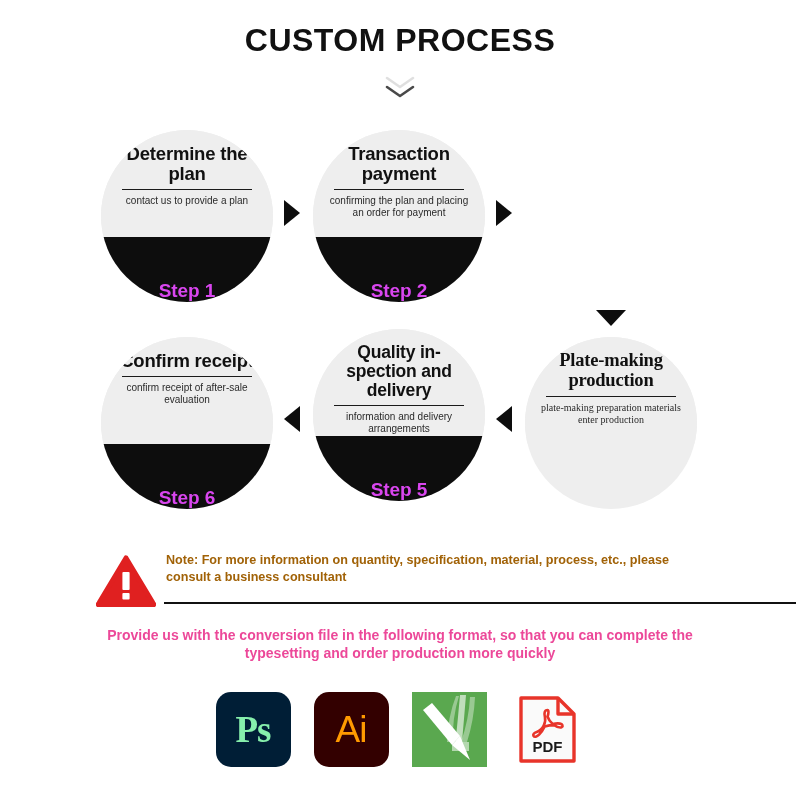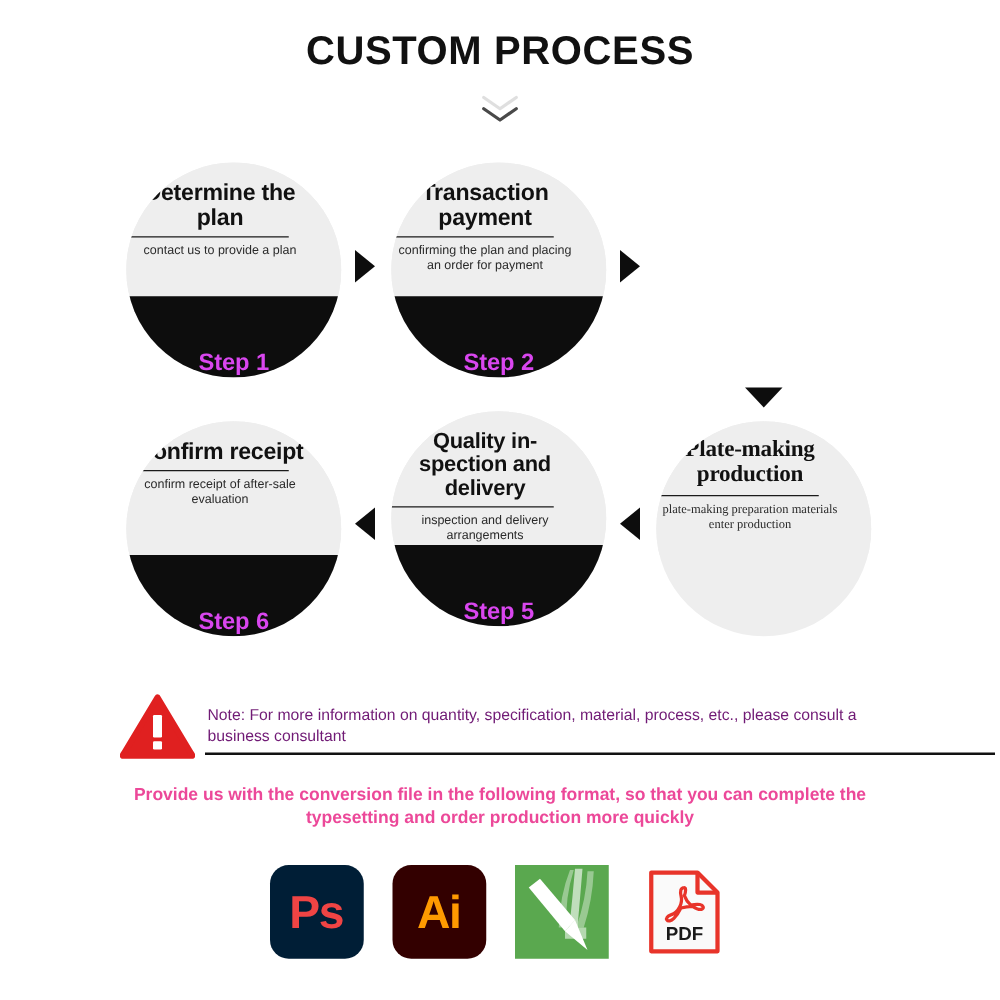--- a/index.html
+++ b/index.html
@@ -32,21 +32,21 @@
   .circle{
     position:absolute;
     width:172px;height:172px;
     border-radius:50%;
     overflow:hidden;
     background:#eeeeee;
   }
   .circle .top{
     position:absolute;top:0;left:0;right:0;height:62%;
     background:#eeeeee;
-    display:flex;flex-direction:column;
+    display:flex;flex-direction:column;align-items:center;
     padding-top:14px;box-sizing:border-box;
   }
   .circle .bottom{
     position:absolute;top:62%;left:0;right:0;bottom:0;
     background:#0d0d0d;
     display:flex;align-items:flex-start;justify-content:center;
     padding-top:11px;box-sizing:border-box;
   }
   .c-title{
     font-size:18.5px;font-weight:bold;line-height:1.08;
@@ -96,22 +96,22 @@
   #arrow-3-4{left:596px;top:310px;}
   #arrow-4-5{left:496px;top:406px;}
   #arrow-5-6{left:284px;top:406px;}
 
   
   .note-wrap{
     position:absolute;left:96px;top:552px;width:610px;height:62px;
   }
   .warn-icon{position:absolute;left:0;top:3px;}
   .note-text{
-    position:absolute;left:70px;top:12px;width:540px;
-    font-size:12.6px;font-weight:normal;line-height:1.34;color:#701a75;
+    position:absolute;left:70px;top:0;width:540px;
+    font-size:12.6px;font-weight:bold;line-height:1.34;color:#a16207;
   }
   .note-rule{
     position:absolute;left:68px;top:50px;width:632px;height:2px;
     background:#111;
   }
 
   
   .bottom-para{
     position:absolute;left:90px;top:626px;width:620px;
     text-align:center;font-size:14px;font-weight:bold;
@@ -124,31 +124,31 @@
     display:flex;justify-content:center;align-items:center;gap:23px;
   }
   .fmt{width:75px;height:75px;position:relative;}
 
   .ps-icon{
     width:75px;height:75px;border-radius:15px;
     background:#001e36;
     display:flex;align-items:center;justify-content:center;
   }
   .ps-icon span{
-    color:#ef4444;font-size:37px;font-weight:bold;
+    color:#86efac;font-size:37px;font-weight:bold;
     letter-spacing:-1px;line-height:1;
-    font-family:Liberation Sans, sans-serif;
+    font-family:Liberation Serif, serif;
   }
   .ai-icon{
     width:75px;height:75px;border-radius:15px;
     background:#330000;
     display:flex;align-items:center;justify-content:center;
   }
   .ai-icon span{
-    color:#ff9a00;font-size:37px;font-weight:bold;
+    color:#ff9a00;font-size:37px;font-weight:normal;
     letter-spacing:-1px;line-height:1;
   }
   .cdr-icon{width:75px;height:75px;background:#5aa84f;position:relative;overflow:hidden;}
   .pdf-icon{width:75px;height:75px;position:relative;}
 
   svg{display:block;}
 </style>
 </head>
 <body>
 
@@ -193,21 +193,21 @@
       <div class="c-title">Plate-making production</div>
       <div class="c-rule"></div>
       <div class="c-desc">plate-making preparation materials enter production</div>
     </div>
   </div>
 
   <div class="circle" id="circle-5">
     <div class="top">
       <div class="c-title small">Quality in-spection and delivery</div>
       <div class="c-rule"></div>
-      <div class="c-desc">inspection and delivery arrangements</div>
+      <div class="c-desc">information and delivery arrangements</div>
     </div>
     <div class="bottom">
       <div class="c-step">Step 5</div>
     </div>
   </div>
 
   <div class="circle" id="circle-6">
     <div class="top">
       <div class="c-title">Confirm receipt</div>
       <div class="c-rule"></div>

